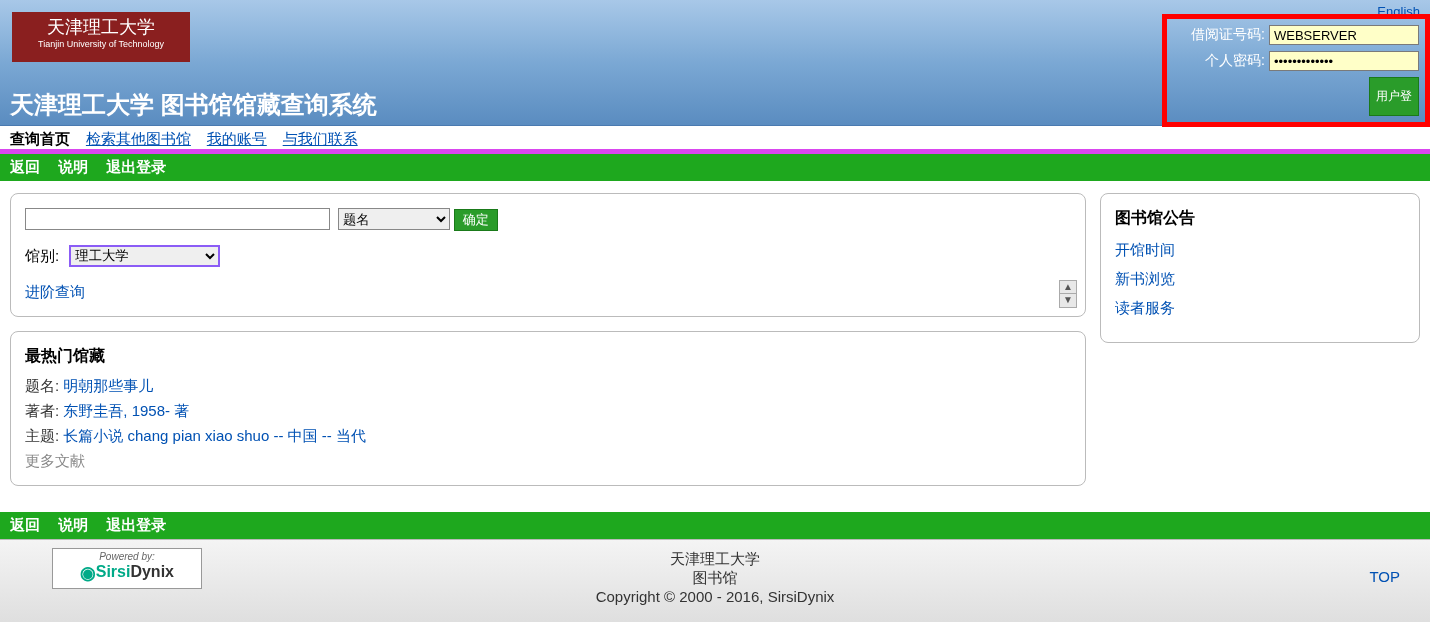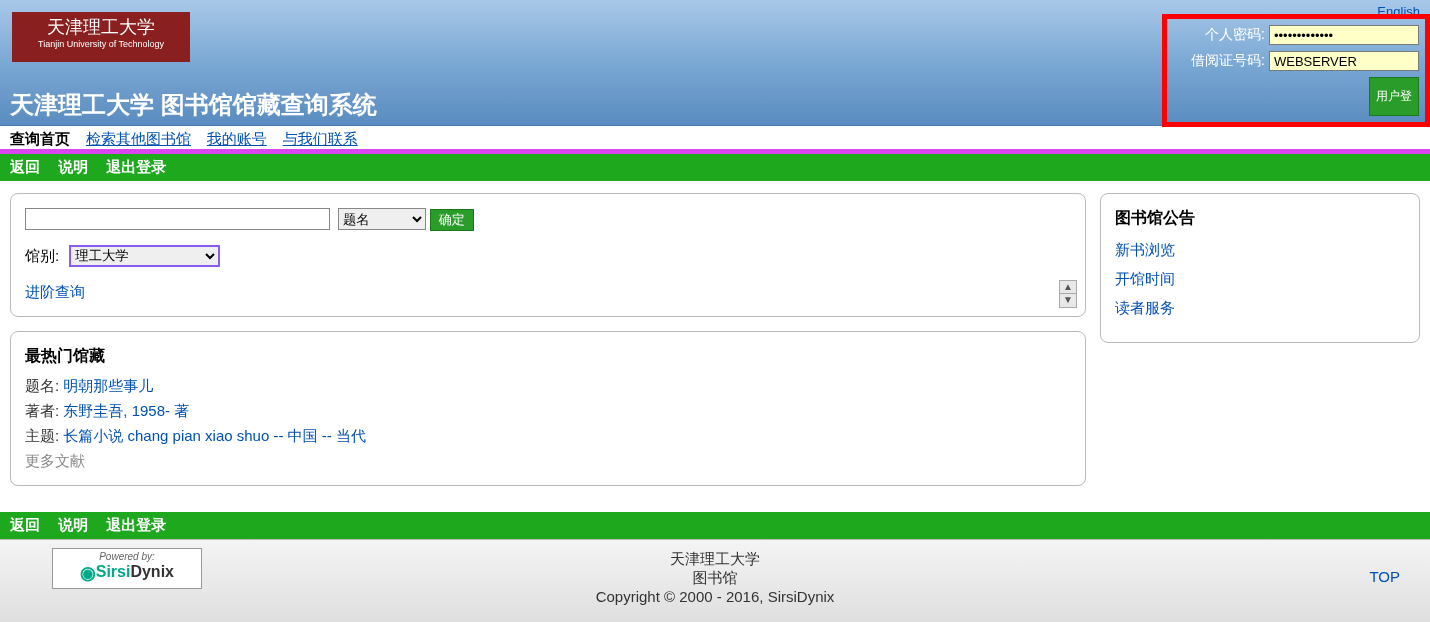--- a/index.html
+++ b/index.html
@@ -114,21 +114,21 @@
 
 .search-input {
   width: 305px;
   height: 22px;
   border: 1px solid #888;
   padding: 1px 4px;
 }
 .search-select {
   height: 22px;
   border: 1px solid #888;
-  width: 88px;
+  width: 112px;
   margin-left: 4px;
 }
 .confirm-btn {
   background: #2a9c2a;
   color: #fff;
   border: 1px solid #1a7a1a;
   padding: 1px 8px;
   font-size: 13px;
   cursor: pointer;
 }
@@ -195,26 +195,26 @@
 <div class="header">
   <a class="english-link">English</a>
   <div class="logo">
     <span>天津理工大学</span>
     <span class="logo-sub">Tianjin University of Technology</span>
   </div>
   <div class="site-title">天津理工大学 图书馆馆藏查询系统</div>
 
   <div class="login-box">
     <div class="login-row">
+      <span class="login-label">借阅证号码:</span>
+      <input class="login-input" value="WEBSERVER" style="">
+    </div>
+    <div class="login-row">
       <span class="login-label">个人密码:</span>
       <input class="login-input" type="text" value="•••••••••••••" style="">
-    </div>
-    <div class="login-row">
-      <span class="login-label">借阅证号码:</span>
-      <input class="login-input" value="WEBSERVER" style="">
     </div>
     <button class="login-btn">用户登</button>
     <div style="clear:both"></div>
   </div>
 </div>
 
 <div class="nav-tabs">
   <a class="active">查询首页</a>
   <a>检索其他图书馆</a>
   <a>我的账号</a>
@@ -264,22 +264,22 @@
         <span class="label">主题:</span>
         <a>长篇小说 chang pian xiao shuo -- 中国 -- 当代</a>
       </div>
       <div class="more-docs">更多文献</div>
     </div>
   </div>
 
   <div class="right-col">
     <div class="panel notice-panel">
       <div class="notice-title">图书馆公告</div>
+      <a>开馆时间</a>
       <a>新书浏览</a>
-      <a>开馆时间</a>
       <a>读者服务</a>
     </div>
   </div>
 </div>
 
 <div class="green-bar">
   <a>返回</a>
   <a>说明</a>
   <a>退出登录</a>
 </div>

